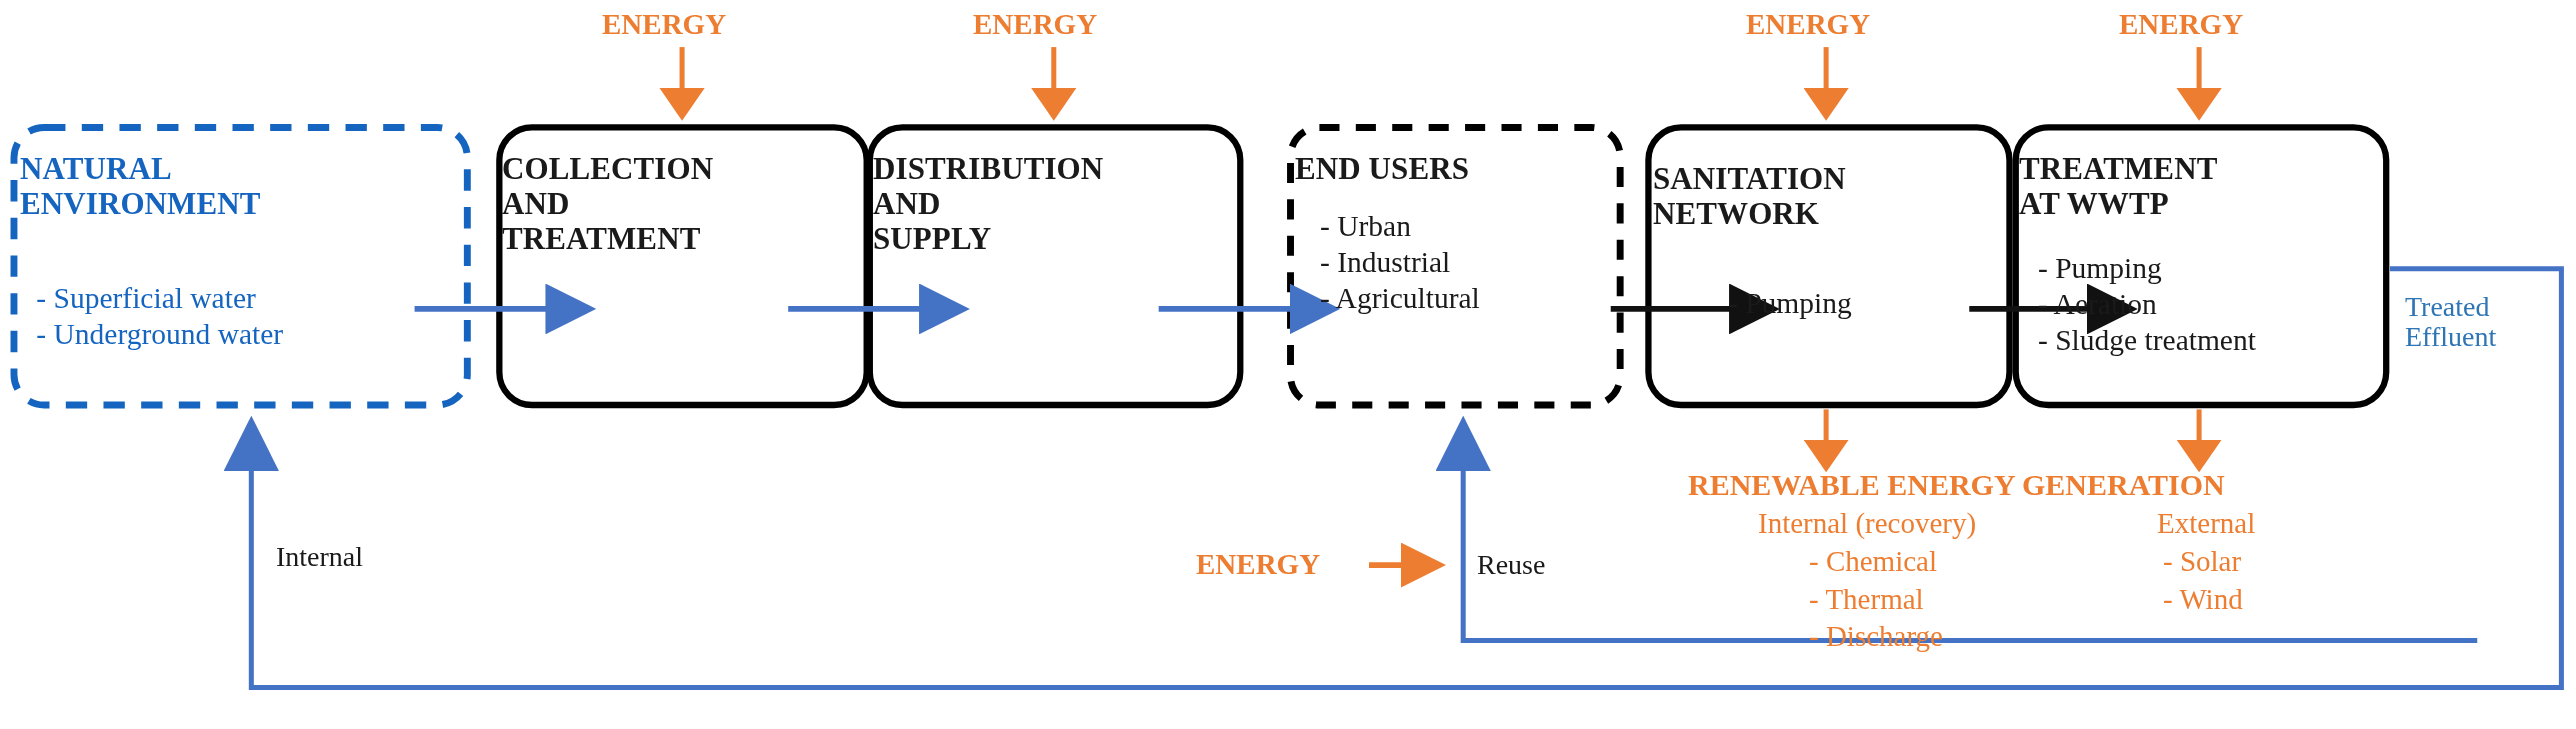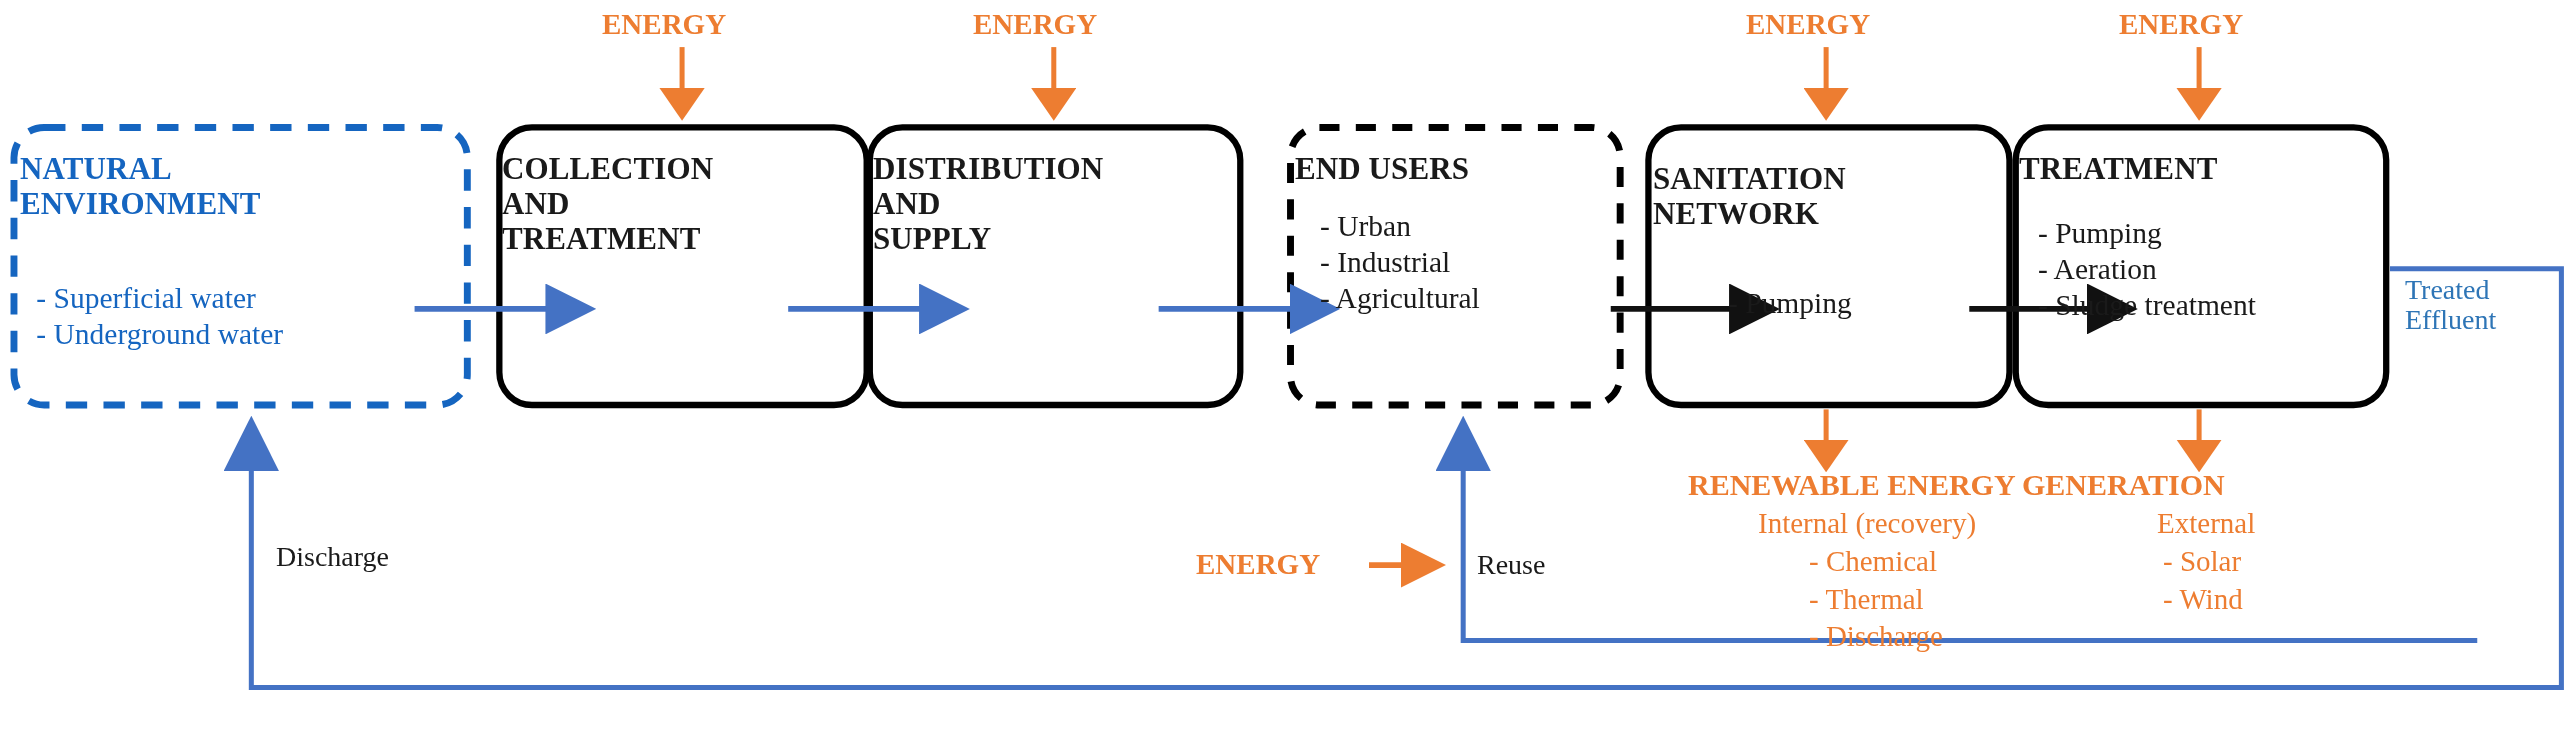--- a/index.html
+++ b/index.html
@@ -121,40 +121,41 @@
       <div>NETWORK</div>
     </div>
     <div class="node-list blk" style="font-size:29.5px;line-height:1.22;margin-top:55px;padding-left:75px;">
       <div>- Pumping</div>
     </div>
   </div>
 
   <div class="node" style="left:2019px;top:137px;width:364px;height:259px;">
     <div class="node-title blk" style="font-size:31px;line-height:1.13;margin-top:14px;">
       <div>TREATMENT</div>
+      <div>AT WWTP</div>
     </div>
     <div class="node-list blk" style="font-size:29.5px;line-height:1.22;margin-top:30px;padding-left:19px;">
       <div>- Pumping</div>
       <div>- Aeration</div>
       <div>- Sludge treatment</div>
     </div>
   </div>
 
   <div class="energy-lbl" style="left:602px;top:7.5px;">ENERGY</div>
   <div class="energy-lbl" style="left:973px;top:7.5px;">ENERGY</div>
   <div class="energy-lbl" style="left:1746px;top:7.5px;">ENERGY</div>
   <div class="energy-lbl" style="left:2119px;top:7.5px;">ENERGY</div>
 
-  <div class="edge-lbl blk" style="left:276px;top:541px;">Discharge</div>
+  <div class="edge-lbl blk" style="left:276px;top:541px;">Internal</div>
 
   <div class="energy-lbl" style="left:1196px;top:548px;">ENERGY</div>
 
   <div class="edge-lbl blk" style="left:1477px;top:549px;">Reuse</div>
 
-  <div class="eff-lbl" style="left:2405px;top:275px;width:157px;">
+  <div class="eff-lbl" style="left:2405px;top:292px;width:157px;">
     <div>Treated</div>
     <div>Effluent</div>
   </div>
 
   <div class="reg-title" style="left:1688px;top:468px;">RENEWABLE ENERGY GENERATION</div>
 
   <div class="reg-sub" style="left:1758px;top:507px;">Internal (recovery)</div>
   <div class="reg-item" style="left:1809px;top:545px;">- Chemical</div>
   <div class="reg-item" style="left:1809px;top:583px;">- Thermal</div>
   <div class="reg-item" style="left:1809px;top:620px;">- Discharge</div>

